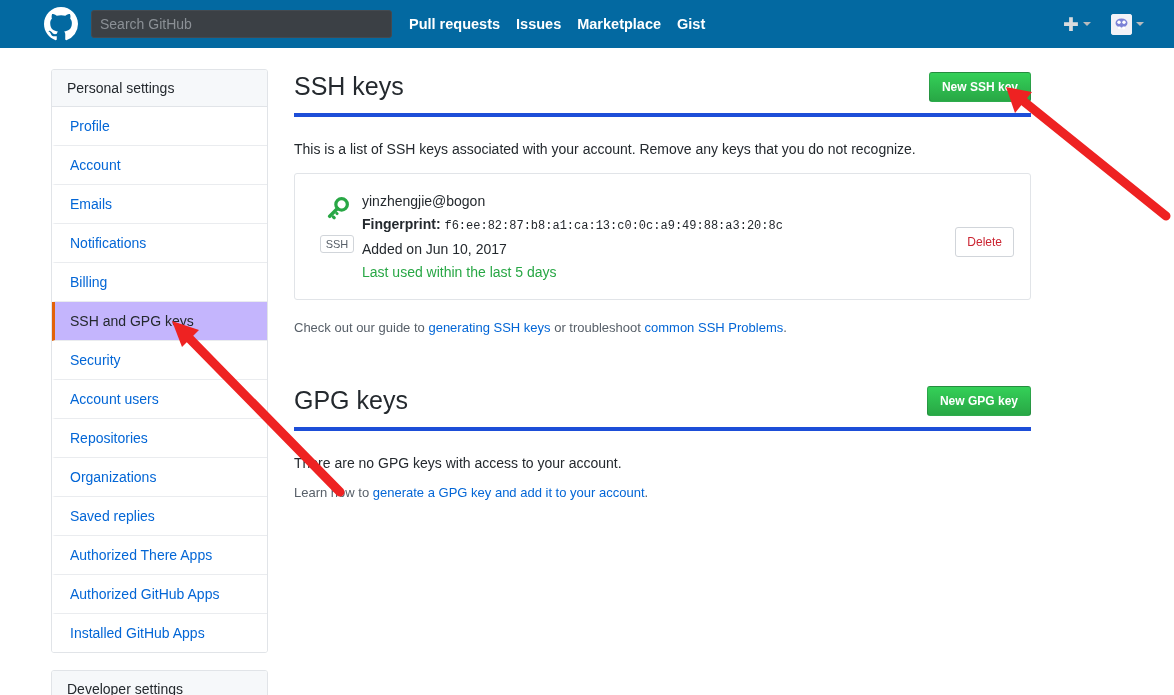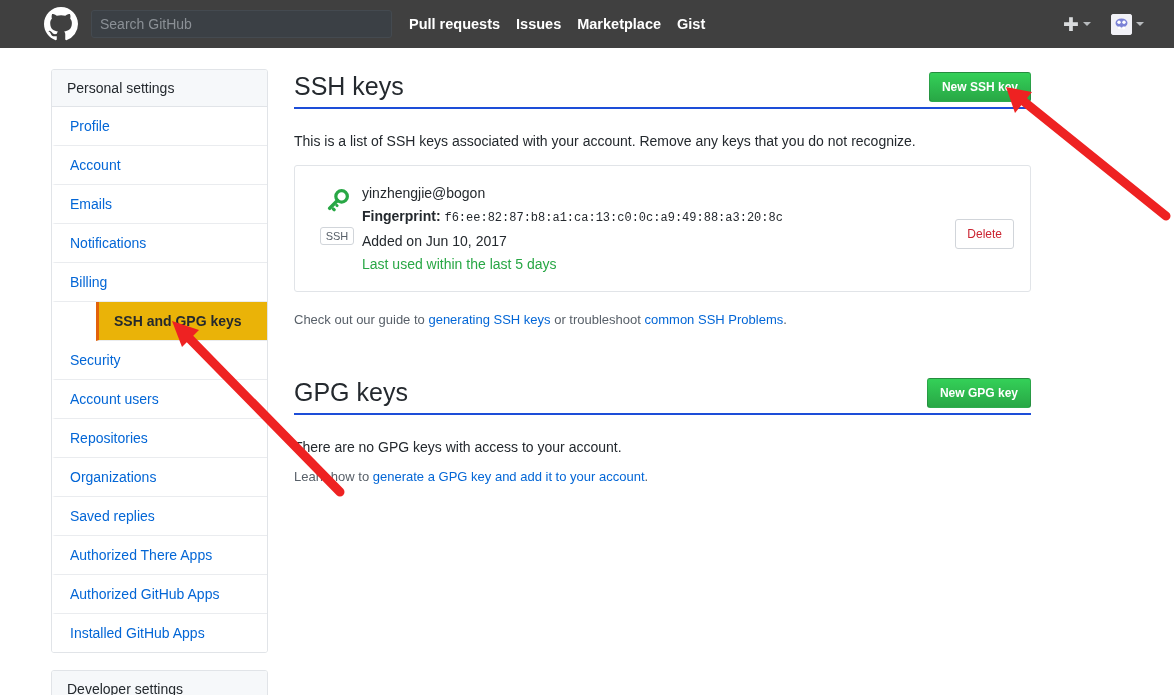--- a/index.html
+++ b/index.html
@@ -9,21 +9,21 @@
     overflow: hidden;
     background: #ffffff;
     font-family: "Liberation Sans", sans-serif;
     -webkit-font-smoothing: antialiased;
   }
 
   
   .header {
     position: absolute; top: 0; left: 0;
     width: 1174px; height: 48px;
-    background: #404040;
+    background: #0369a1;
     display: flex; align-items: center;
   }
   .gh-logo { margin-left: 44px; width: 34px; height: 34px; display: block; }
   .search-box {
     margin-left: 13px;
     width: 301px; height: 28px;
     background: #3b4045;
     border: 1px solid #444a50;
     border-radius: 3px;
     color: #8b9096;
@@ -85,34 +85,33 @@
     color: #0366d6;
     text-decoration: none;
     border-bottom: 1px solid #eaecef;
     border-left: 3px solid transparent;
     background: #ffffff;
     line-height: 18px;
   }
   .menu-item:last-child { border-bottom: none; }
   .menu-item.selected {
     color: #24292e;
-    font-weight: bold;
+    font-weight: normal;
     border-left: 3px solid #e36209;
-    background: #eab308;
-    margin-left: 44px;
+    background: #c4b5fd;
   }
   .menu-dev { margin-top: 17px; }
 
   
   .main { position: absolute; left: 294px; top: 21px; width: 737px; }
 
   .section-head {
     display: flex; align-items: flex-start; justify-content: space-between;
-    padding-bottom: 4px;
-    border-bottom: 2px solid #1d4ed8;
+    padding-bottom: 10px;
+    border-bottom: 4px solid #1d4ed8;
   }
   .section-title {
     font-size: 25px; font-weight: 400; color: #24292e;
     margin: 0; line-height: 34px;
   }
   .btn-green {
     background: #28a745;
     background-image: linear-gradient(#34d058, #28a745);
     border: 1px solid rgba(27,31,35,0.2);
     border-radius: 3px;

